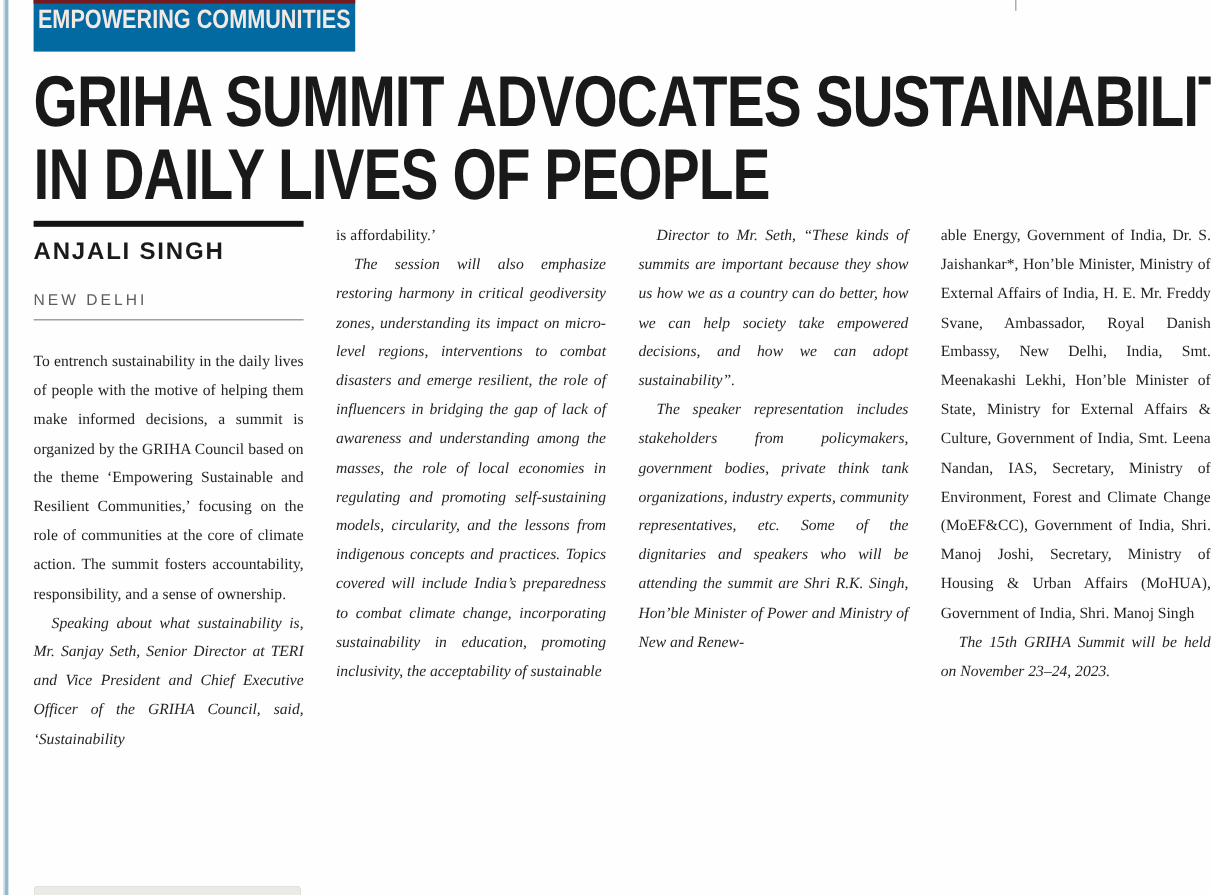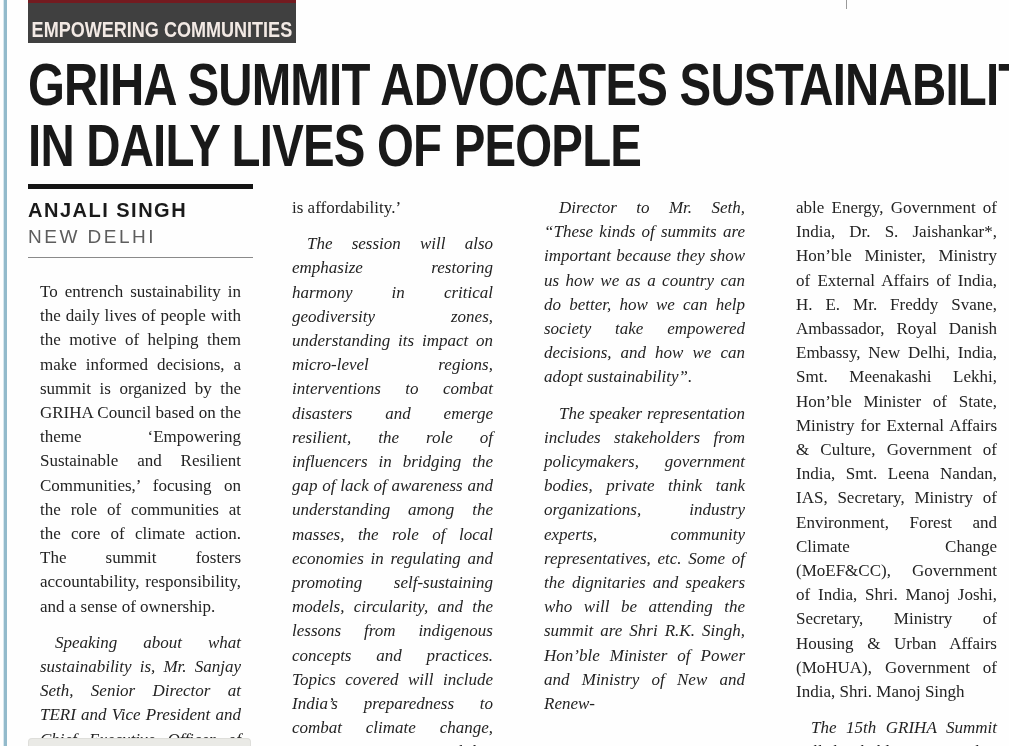--- a/index.html
+++ b/index.html
@@ -22,25 +22,25 @@
   .col-rule-remnant {
     position: absolute;
     left: 846px; top: 0;
     width: 1px; height: 9px;
     background: #9a9a9a;
   }
   .kicker {
     position: absolute;
     left: 28px; top: 0;
     width: 268px; height: 43px;
-    background: #404040;
+    background: #0369a1;
     border-top: 3px solid #731b20;
     box-sizing: border-box;
     display: flex;
-    align-items: flex-end;
+    align-items: flex-start;
     justify-content: center;
   }
   .kicker span {
     color: #F2E9E4;
     font-family: "Liberation Sans", sans-serif;
     font-weight: bold;
     font-size: 22px;
     white-space: nowrap;
     letter-spacing: 0px;
     transform: scaleX(0.82);
@@ -71,29 +71,29 @@
   .col { width: 225px; flex: 0 0 225px; }
   .byline { margin-bottom: 22px; font-family: "Liberation Sans", sans-serif; }
   .byline .bar-thick { height: 5px; background: #141414; margin-bottom: 10px; }
   .byline .author {
     font-weight: bold;
     font-size: 20px;
     letter-spacing: 1.5px;
     color: #1a1a1a;
   }
   .byline .location {
-    font-size: 19px;
+    font-size: 13px;
     letter-spacing: 2.5px;
     color: #5d5d5d;
-    margin-top: 4px;
+    margin-top: 20px;
   }
   .byline .bar-thin { height: 1px; background: #8a8a8a; margin-top: 9px; }
   .col p {
-    margin: 12px;
-    font-size: 17px;
+    margin: 0;
+    font-size: 13px;
     line-height: 24.2px;
     text-align: justify;
     hyphens: auto;
     -webkit-hyphens: auto;
     color: #232323;
   }
   .col p.indent { text-indent: 15px; font-style: italic; }
   .photo-edge {
     position: absolute;
     left: 28px; top: 738px;

